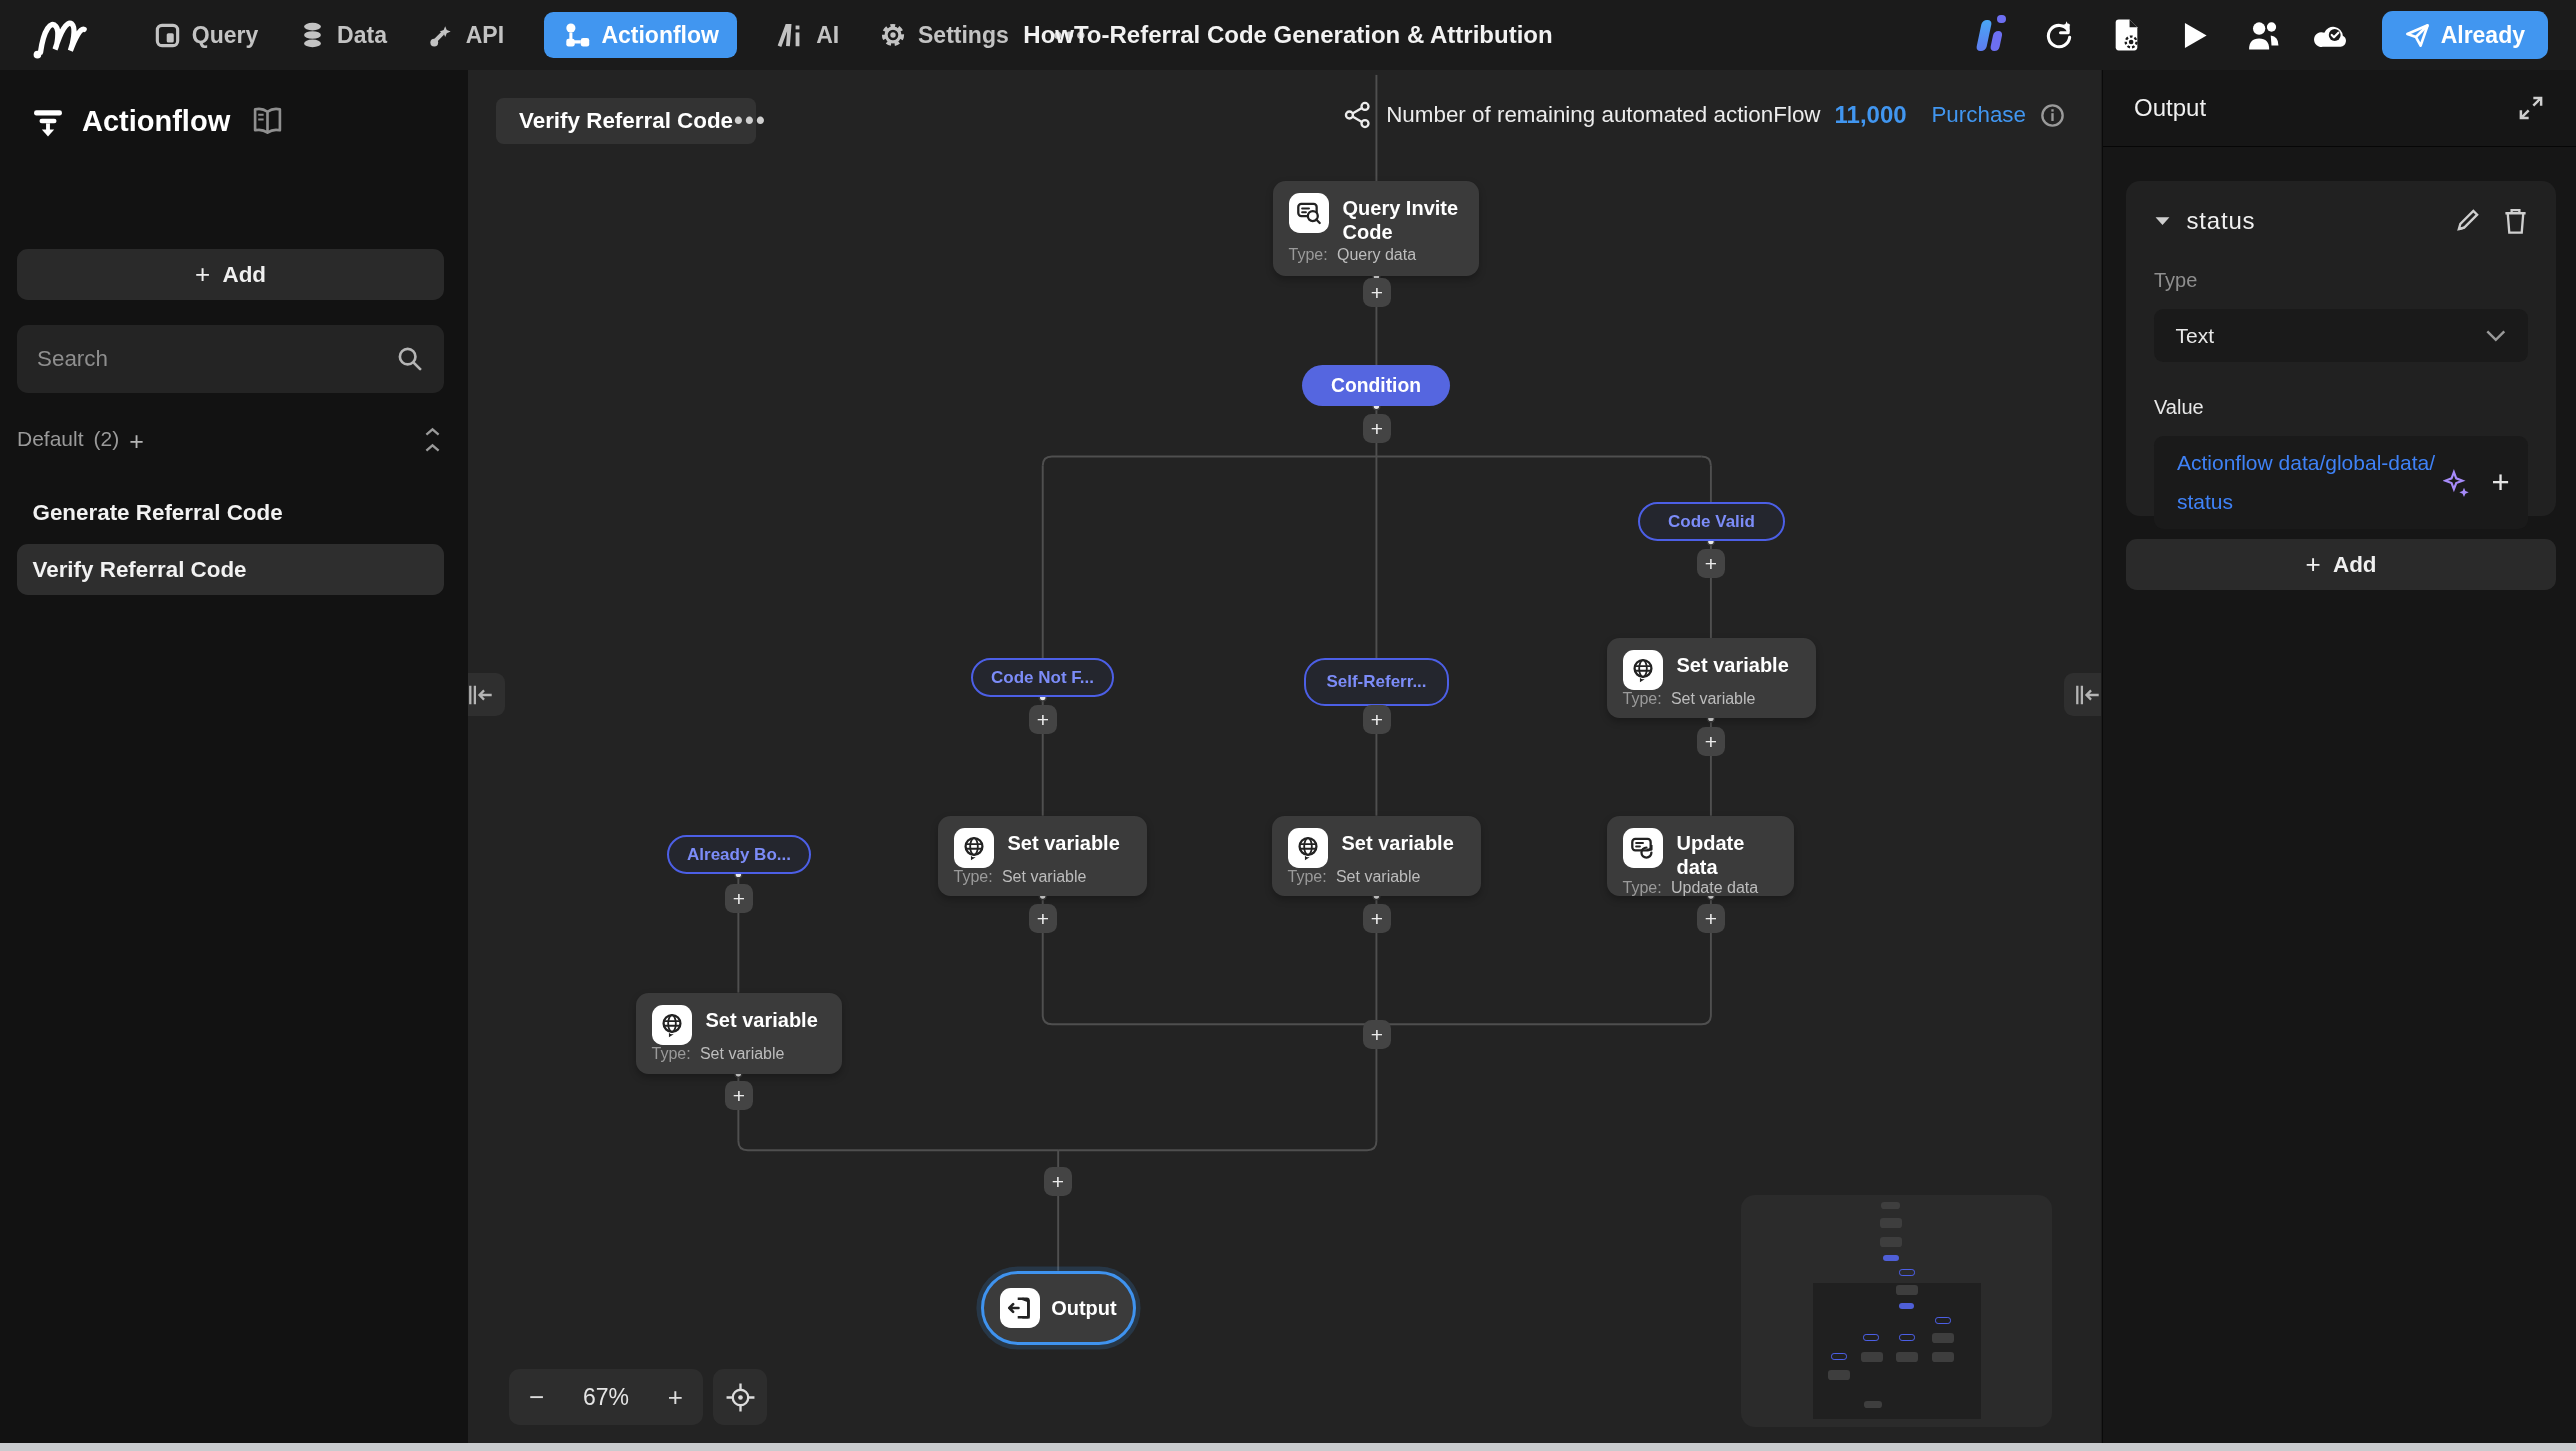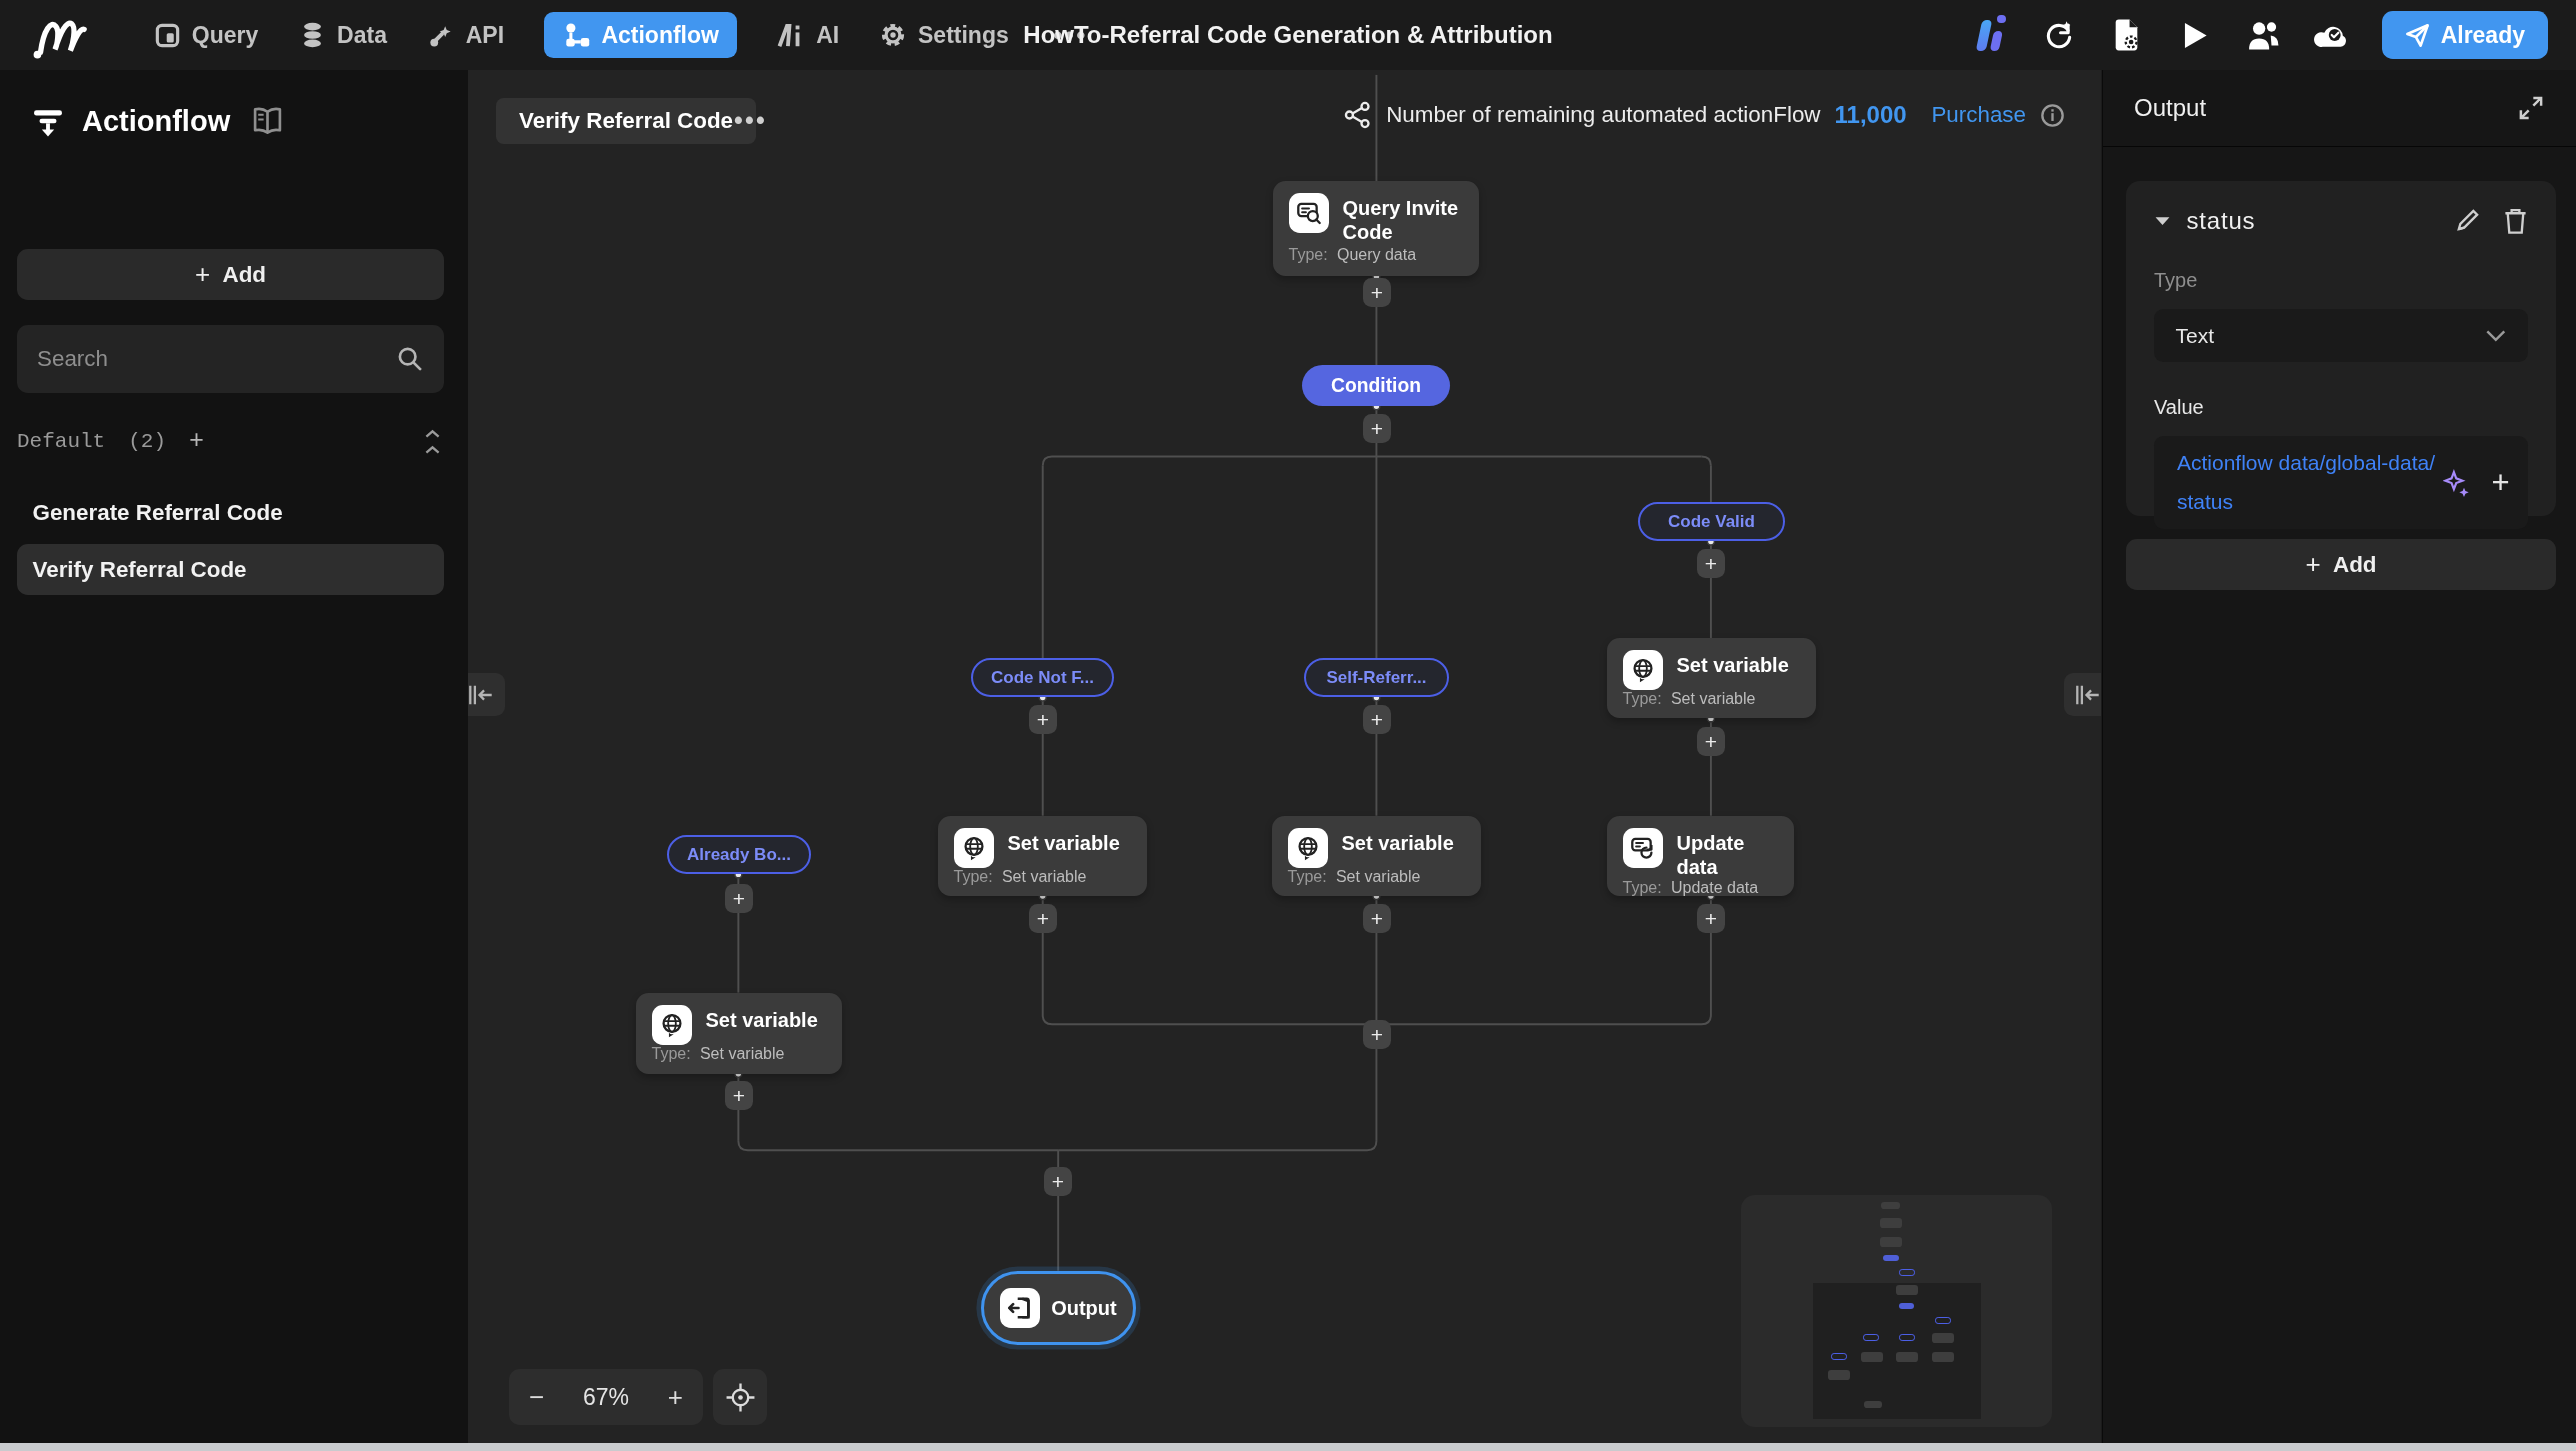--- a/index.html
+++ b/index.html
@@ -32,21 +32,21 @@
   .sb-title { display:flex; align-items:center; gap:17px; padding:34px 31px 0 31px; }
   .sb-title .t { font-size:29px; font-weight:700; color:#fff; }
   .sb-add { position:absolute; left:17px; top:179px; width:427px; height:51px; background:#2a2a2a;
     border-radius:10.8px; display:flex; align-items:center; justify-content:center; gap:12.4px;
     font-size:22.4px; font-weight:700; color:#f0f0f0; cursor:pointer; }
   .sb-search { position:absolute; left:17px; top:255px; width:427px; height:68px; background:#242424;
     border-radius:10.8px; display:flex; align-items:center; padding:0 20px; }
   .sb-search input { flex:1; background:transparent; border:none; outline:none; color:#ddd;
     font-size:22.4px; font-family:inherit; }
   .sb-search input::placeholder { color:#8f8f8f; }
-  .sb-group { position:absolute; left:17px; top:357px; width:427px; display:flex; align-items:center; gap:23px; color:#9a9a9a; font-size:21px;font-family:Liberation Mono, monospace; }
+  .sb-group { position:absolute; left:17px; top:357px; width:427px; display:flex; align-items:flex-start; gap:10px; color:#9a9a9a; font-size:21px; }
   .sb-group .plus { font-size:25px; color:#b5b5b5; cursor:pointer; }
   .sb-group .collapse { margin-left:auto; cursor:pointer; }
   .sb-item { position:absolute; left:17px; width:427px; height:51px; display:flex; align-items:center;
     padding:0 15.5px; font-size:22.4px; font-weight:700; color:#f2f2f2; border-radius:10.8px; cursor:pointer; }
   .sb-item.selected { background:#2e2e2e; }
 
   
   .canvas { position:absolute; left:468px; top:70px; width:1633px; height:1374px; background:#232323; overflow:hidden; z-index:10; }
   .flowchip { position:absolute; left:28px; top:28px; height:46px; padding:0 23px; background:#333;
     border-radius:7.7px; display:flex; align-items:center; font-size:22.4px; font-weight:700; color:#fff; cursor:pointer; }
@@ -527,21 +527,21 @@
         </span>
         <span class="ttl">Set variable</span>
       </div>
       <div class="trow">
         <span>Type:</span>
         <span class="tv">Set variable</span>
       </div>
     </div>
     <div class="pill" style="left: 1170px; top: 432px; width: 147px; height: 39px;">Code Valid</div>
     <div class="pill" style="left: 503px; top: 588px; width: 143px; height: 39px;">Code Not F...</div>
-    <div class="pill" style="left: 836px; top: 588px; width: 145px; height: 39px;">Self-Referr...</div>
+    <div class="pill" style="left: 836px; top: 588px; width: 145px; height: 48px;">Self-Referr...</div>
     <div class="pill" style="left: 199px; top: 765px; width: 144px; height: 39px; text-align: center;">Already Bo...</div>
     <div class="plusbtn" style="left: 895px; top: 208px;">+</div>
     <div class="plusbtn" style="left: 895px; top: 344px;">+</div>
     <div class="plusbtn" style="left: 1229px; top: 479px;">+</div>
     <div class="plusbtn" style="left: 561px; top: 635px;">+</div>
     <div class="plusbtn" style="left: 895px; top: 635px;">+</div>
     <div class="plusbtn" style="left: 1229px; top: 657px;">+</div>
     <div class="plusbtn" style="left: 257px; top: 814px;">+</div>
     <div class="plusbtn" style="left: 561px; top: 834px;">+</div>
     <div class="plusbtn" style="left: 895px; top: 834px;">+</div>

